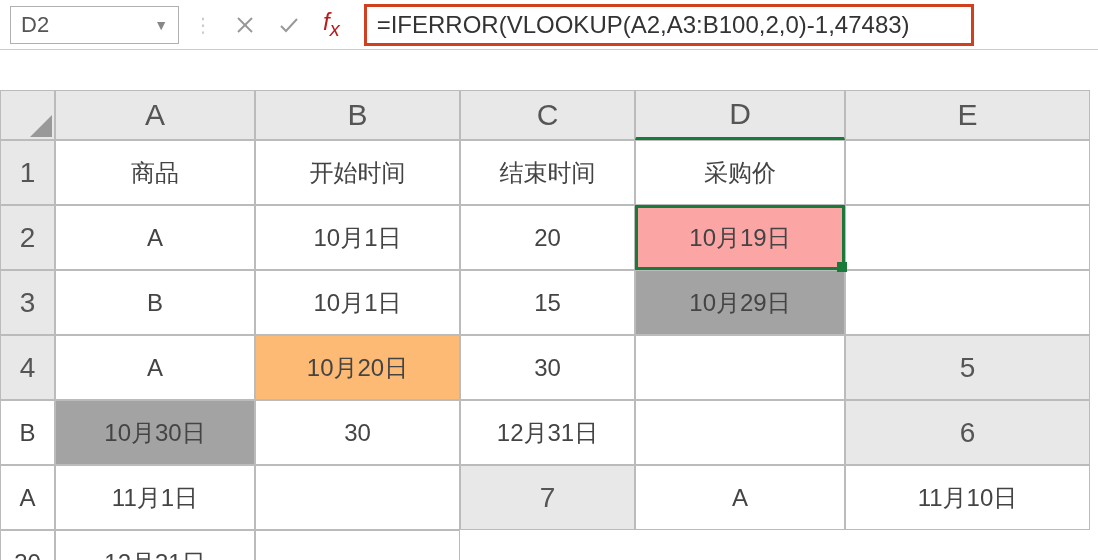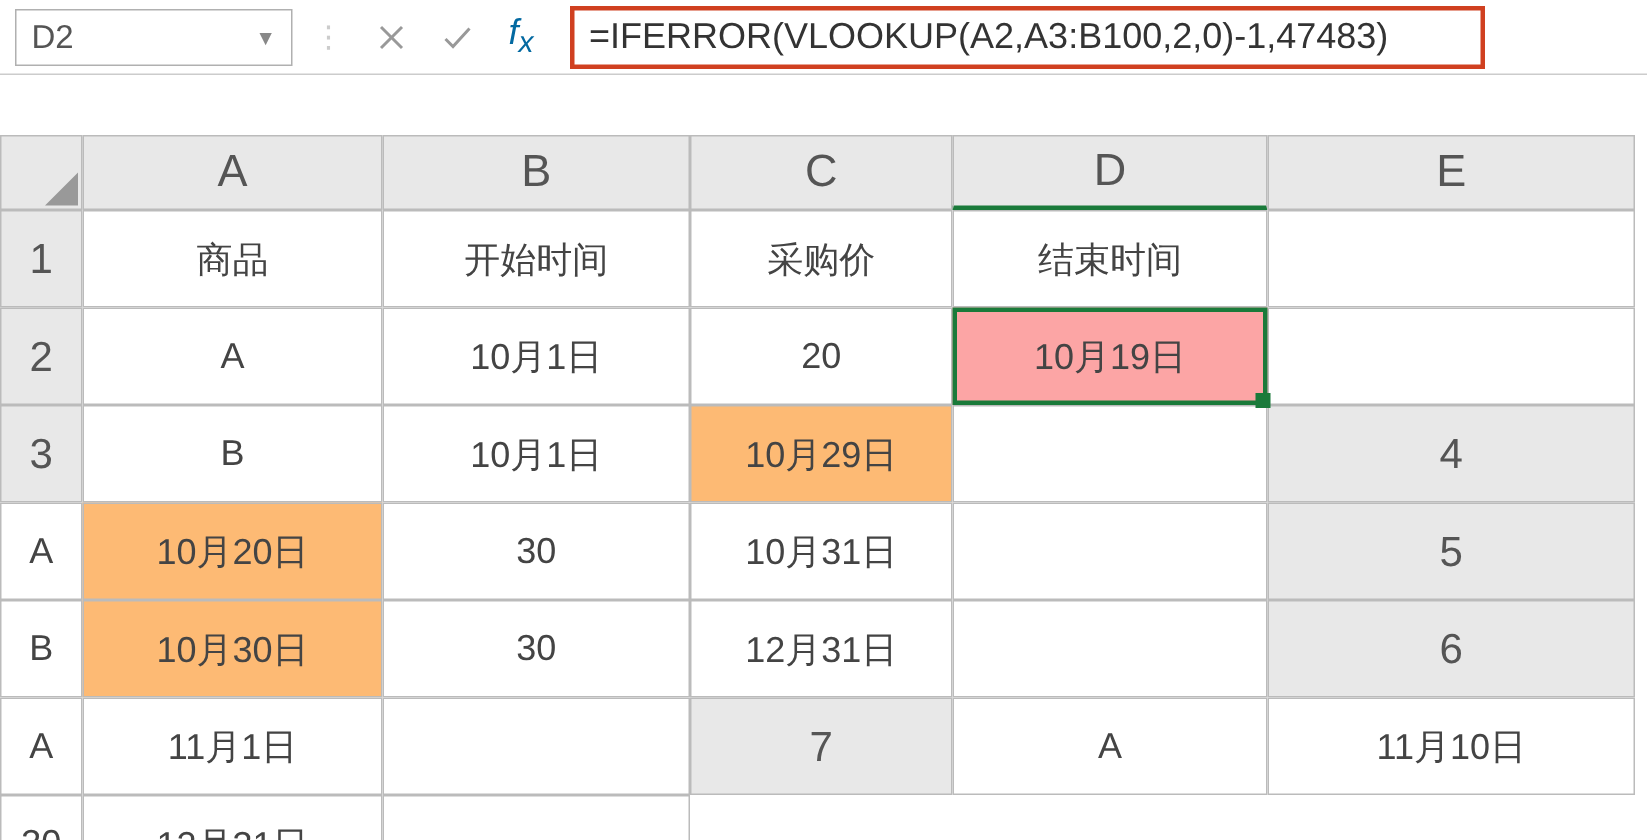--- a/index.html
+++ b/index.html
@@ -16,21 +16,21 @@
     }
     .formula-bar {
       display: flex;
       align-items: center;
       height: 50px;
       border-bottom: 1px solid #ccc;
       padding: 0 10px;
       gap: 8px;
     }
     .name-box {
-      width: 185px;
+      width: 169px;
       height: 38px;
       border: 1px solid #b0b0b0;
       background: #fff;
       display: flex;
       align-items: center;
       justify-content: space-between;
       padding: 0 10px;
       font-size: 22px;
       color: #555;
     }
@@ -52,21 +52,21 @@
       color: #999;
       font-size: 22px;
       cursor: pointer;
     }
     .fb-btn.check {
       color: #999;
     }
     .fx-label {
       font-style: italic;
       font-size: 24px;
-      color: #0369a1;
+      color: #b91c1c;
       padding: 0 8px;
     }
     .formula-input {
       flex: 1;
       height: 42px;
       border: 3px solid #d04020;
       padding: 0 10px;
       font-size: 24px;
       color: #333;
       display: flex;
@@ -128,21 +128,21 @@
       right: -5px;
       bottom: -5px;
       width: 10px;
       height: 10px;
       background: #1a7a3a;
     }
     .yellow-bg {
       background: #fdba74;
     }
     .green-bg {
-      background: #fdba74;
+      background: #a3a3a3;
     }
   </style>
 </head>
 <body>
 
 <div class="formula-bar">
   <div class="name-box">
     <span>D2</span>
     <span class="name-box-dropdown">▼</span>
   </div>
@@ -169,42 +169,42 @@
   <div class="cell corner-cell"></div>
   <div class="cell header-cell">A</div>
   <div class="cell header-cell">B</div>
   <div class="cell header-cell">C</div>
   <div class="cell header-cell col-d-header">D</div>
   <div class="cell header-cell">E</div>
 
   <div class="cell row-header">1</div>
   <div class="cell">商品</div>
   <div class="cell">开始时间</div>
+  <div class="cell">结束时间</div>
   <div class="cell">采购价</div>
-  <div class="cell">结束时间</div>
   <div class="cell"></div>
 
   <div class="cell row-header">2</div>
   <div class="cell">A</div>
   <div class="cell">10月1日</div>
   <div class="cell">20</div>
   <div class="cell selected-cell">10月19日</div>
   <div class="cell"></div>
 
   <div class="cell row-header">3</div>
   <div class="cell">B</div>
   <div class="cell">10月1日</div>
+  <div class="cell">15</div>
   <div class="cell green-bg">10月29日</div>
   <div class="cell"></div>
 
   <div class="cell row-header">4</div>
   <div class="cell">A</div>
   <div class="cell yellow-bg">10月20日</div>
   <div class="cell">30</div>
-  <div class="cell">10月31日</div>
   <div class="cell"></div>
 
   <div class="cell row-header">5</div>
   <div class="cell">B</div>
   <div class="cell green-bg">10月30日</div>
   <div class="cell">30</div>
   <div class="cell">12月31日</div>
   <div class="cell"></div>
 
   <div class="cell row-header">6</div>

